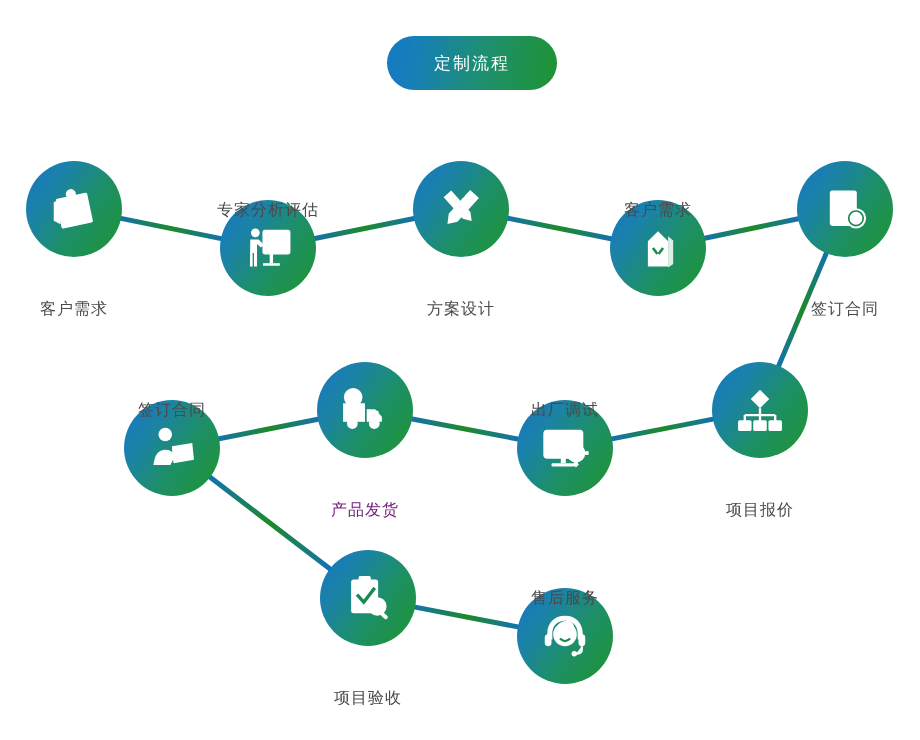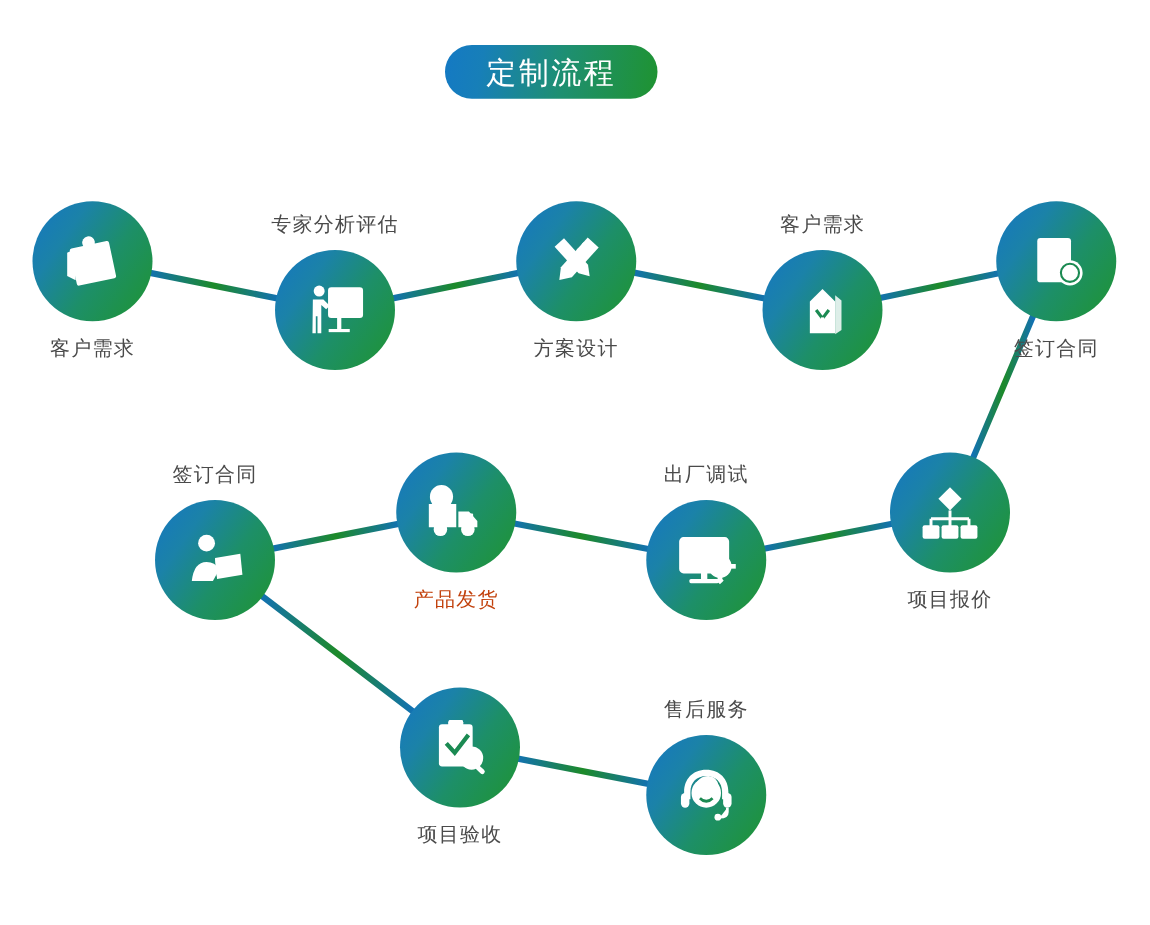--- a/index.html
+++ b/index.html
@@ -2,34 +2,34 @@
 <html><head>
 <meta charset="utf-8">
 <style>
   html,body{margin:0;padding:0;background:#ffffff;}
   body{width:920px;height:740px;position:relative;overflow:hidden;
        font-family:"Liberation Sans","DejaVu Sans",sans-serif;}
 
   #flow-canvas{position:absolute;inset:0;width:920px;height:740px;}
 
   .title-badge{
-    position:absolute;left:356px;top:36px;width:170px;height:43px;
+    position:absolute;left:387px;top:36px;width:170px;height:54px;
     border-radius:27px;display:flex;align-items:center;justify-content:center;
     background:linear-gradient(100deg,#1479c4 0%,#177fb8 18%,#1e8f72 55%,#1f9330 100%);
-    color:#ffffff;font-size:24px;letter-spacing:2px;
+    color:#ffffff;font-size:17px;letter-spacing:2px;
   }
 
   .node{position:absolute;width:96px;height:96px;border-radius:50%;
         display:flex;align-items:center;justify-content:center;
         background:linear-gradient(125deg,#1576c2 0%,#1b82a8 28%,#1d8f68 58%,#1f9430 100%);}
   .node svg{width:54px;height:54px;display:block;}
   .node svg *{fill:#ffffff;}
 
   .node-label{position:absolute;font-size:16px;color:#4a4a4a;white-space:nowrap;
-              letter-spacing:1px;}
+              letter-spacing:1px;margin-top:30px;}
 </style>
 </head>
 <body>
 
 <svg id="flow-canvas" viewBox="0 0 920 740" xmlns="http://www.w3.org/2000/svg">
   <defs>
     <linearGradient id="gEdge" x1="0%" y1="0%" x2="100%" y2="0%">
       <stop offset="0%" stop-color="#1270b8"></stop>
       <stop offset="50%" stop-color="#1d8a29"></stop>
       <stop offset="100%" stop-color="#1270b8"></stop>
@@ -158,21 +158,21 @@
         <rect x="40" y="33" width="8" height="6" rx="1" fill="#1b8a52"></rect>
         <circle cx="17" cy="48" r="6.4"></circle>
         <circle cx="17" cy="48" r="2.6" fill="#1b8a52"></circle>
         <circle cx="43" cy="48" r="6.4"></circle>
         <circle cx="43" cy="48" r="2.6" fill="#1b8a52"></circle>
         <circle cx="18" cy="17" r="11"></circle>
         <circle cx="18" cy="17" r="8.4" fill="#1b8a52"></circle>
         <path d="M18 11 v7 h6" fill="none" stroke="#fff" stroke-width="2.4"></path>
       </svg>
     </div>
-    <div class="node-label" style="color: #c2410c; left: 331px; top: 470px;">产品发货</div>
+    <div class="node-label" style="color: #701a75; left: 331px; top: 470px;">产品发货</div>
     <div class="node" style="left: 124px; top: 400px;">
       <svg viewBox="0 0 64 64">
         <circle cx="24" cy="16" r="8"></circle>
         <path d="M10 52 q2 -18 14 -18 q8 0 12 7 l-6 11 Z"></path>
         <polygon points="32,30 56,26 58,46 34,50"></polygon>
         <polygon points="32,30 44,38 34,50" fill="#1b8a52"></polygon>
       </svg>
     </div>
     <div class="node-label" style="color: rgb(74, 74, 74); left: 138px; top: 370px;">签订合同</div>
     <div class="node" style="left: 320px; top: 550px;">

